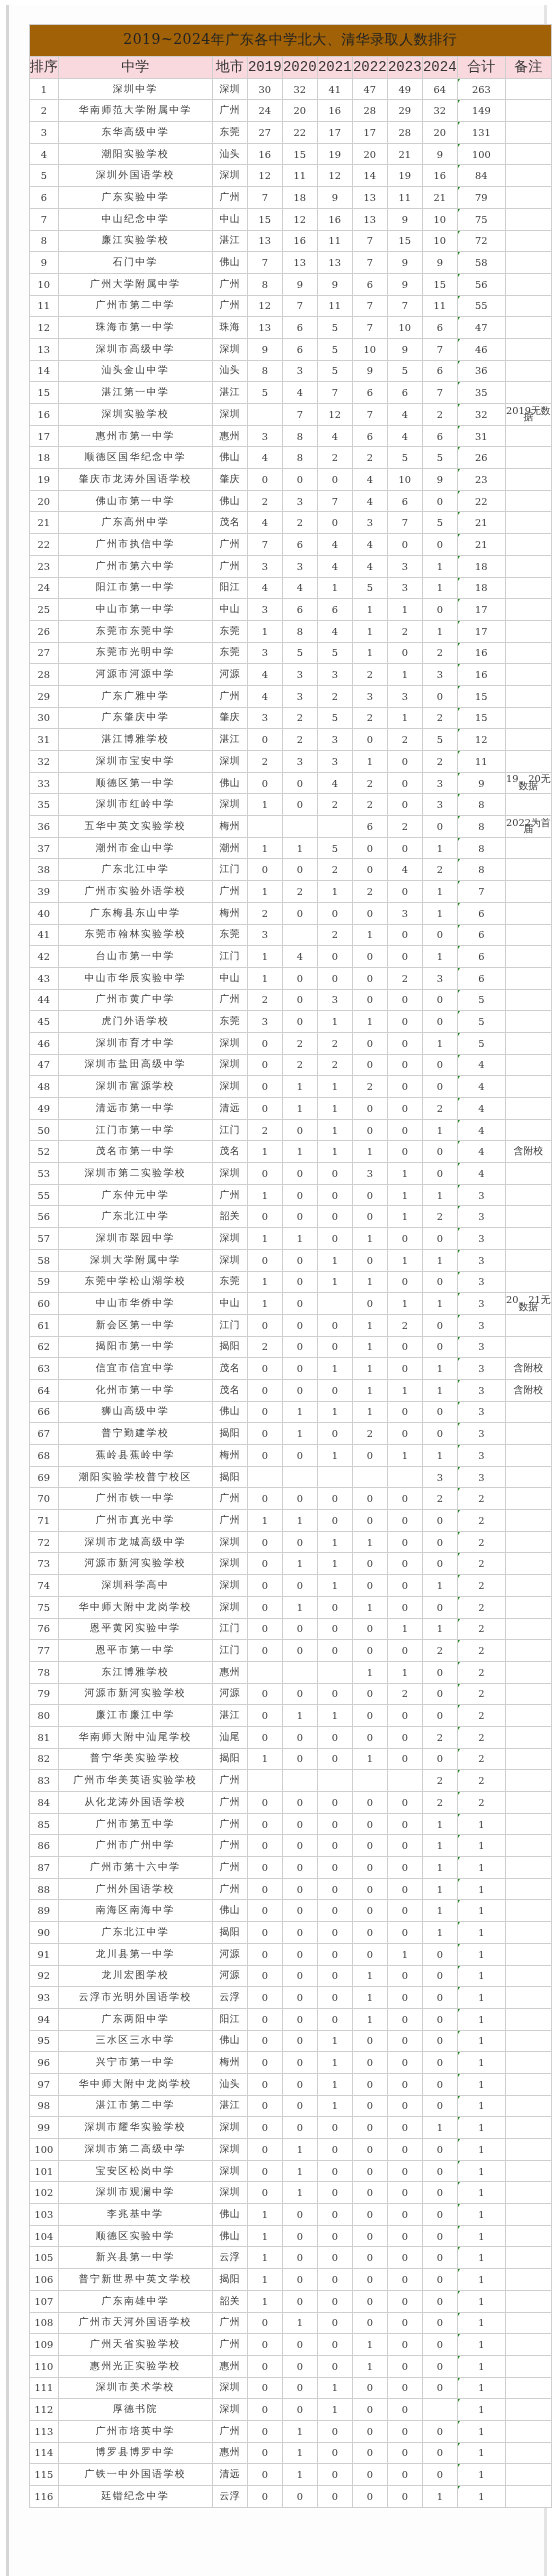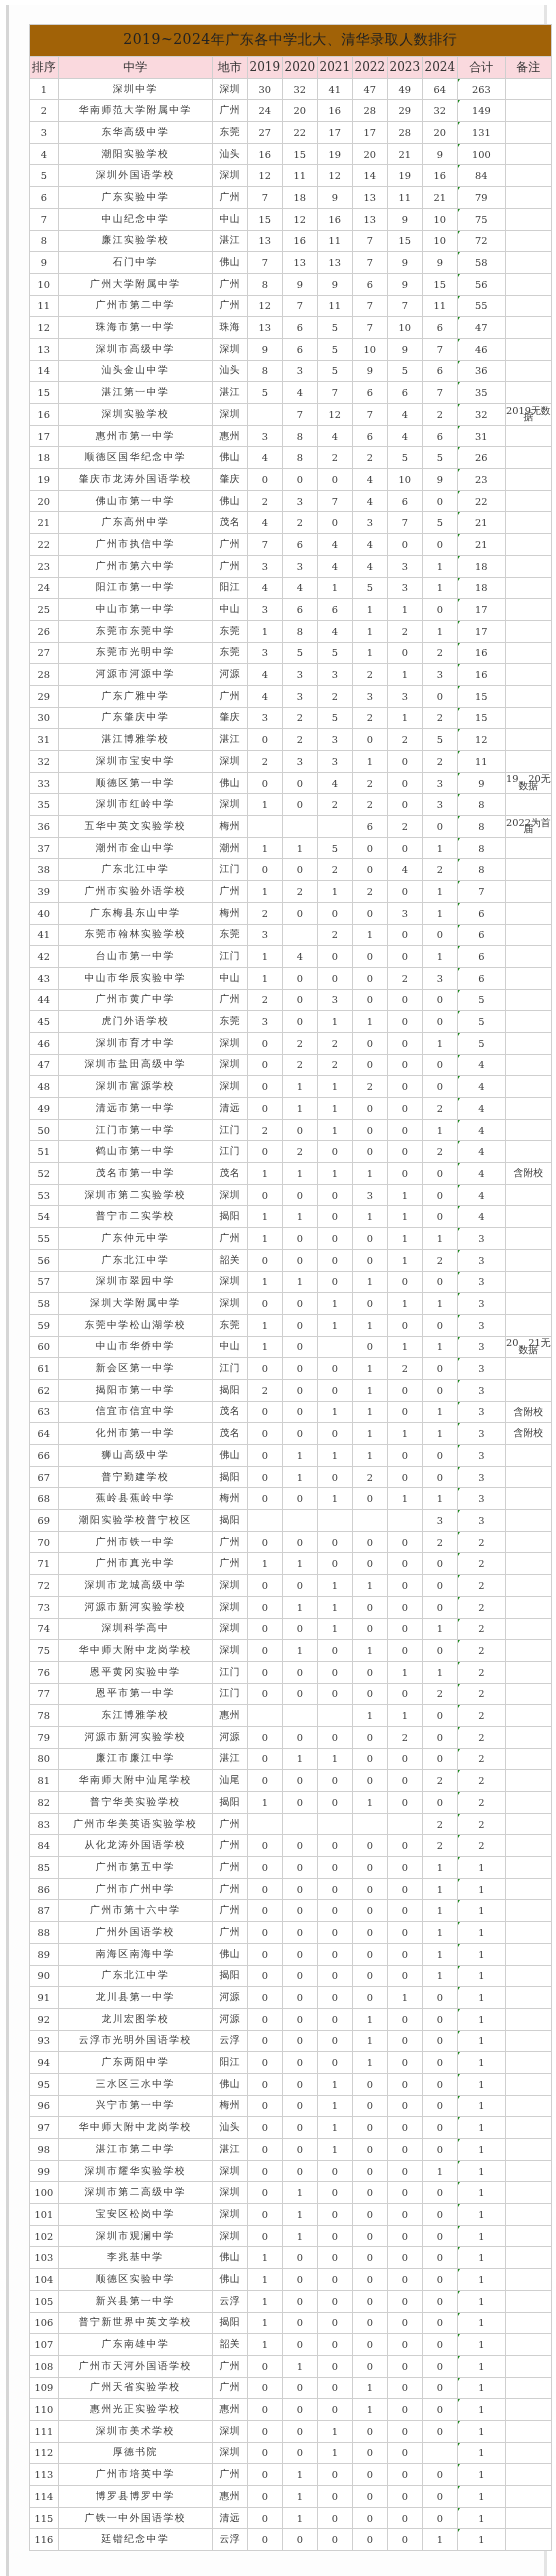--- a/index.html
+++ b/index.html
@@ -42,22 +42,23 @@
   .title-row td {
     height: 31px;
     background: #a16207;
     font-size: 14px;
     color: #222;
     letter-spacing: 0.5px;
   }
   .head-row th {
     height: 21px;
     background: #fad9de;
-    font-size: 12px;
+    font-size: 14px;
     color: #333;
+    font-family: Liberation Mono, monospace;
   }
   tr.data td {
     height: 20.7px;
     font-size: 9.8px;
     background: #ffffff;
     color: #3a3a3a;
   }
   td.school { letter-spacing: 1.5px; font-size: 9.3px; }
   td.city { font-size: 9.3px; letter-spacing: 0.5px; }
   td.total { position: relative; }
@@ -739,66 +740,40 @@
           <td>2</td>
           <td>0</td>
           <td>1</td>
           <td>0</td>
           <td>0</td>
           <td>1</td>
           <td class="total">4</td>
           <td class="remark"></td>
         </tr>
         <tr class="data">
-          <td>51</td>
-          <td class="school">鹤山市第一中学</td>
-          <td class="city">江门</td>
-          <td>0</td>
-          <td>2</td>
-          <td>0</td>
-          <td>0</td>
-          <td>0</td>
-          <td>2</td>
-          <td class="total">4</td>
-          <td class="remark"></td>
-        </tr>
-        <tr class="data">
           <td>52</td>
           <td class="school">茂名市第一中学</td>
           <td class="city">茂名</td>
           <td>1</td>
           <td>1</td>
           <td>1</td>
           <td>1</td>
           <td>0</td>
           <td>0</td>
           <td class="total">4</td>
           <td class="remark">含附校</td>
         </tr>
         <tr class="data">
           <td>53</td>
           <td class="school">深圳市第二实验学校</td>
           <td class="city">深圳</td>
           <td>0</td>
           <td>0</td>
           <td>0</td>
           <td>3</td>
-          <td>1</td>
-          <td>0</td>
-          <td class="total">4</td>
-          <td class="remark"></td>
-        </tr>
-        <tr class="data">
-          <td>54</td>
-          <td class="school">普宁市二实学校</td>
-          <td class="city">揭阳</td>
-          <td>1</td>
-          <td>1</td>
-          <td>0</td>
-          <td>1</td>
           <td>1</td>
           <td>0</td>
           <td class="total">4</td>
           <td class="remark"></td>
         </tr>
         <tr class="data">
           <td>55</td>
           <td class="school">广东仲元中学</td>
           <td class="city">广州</td>
           <td>1</td>

